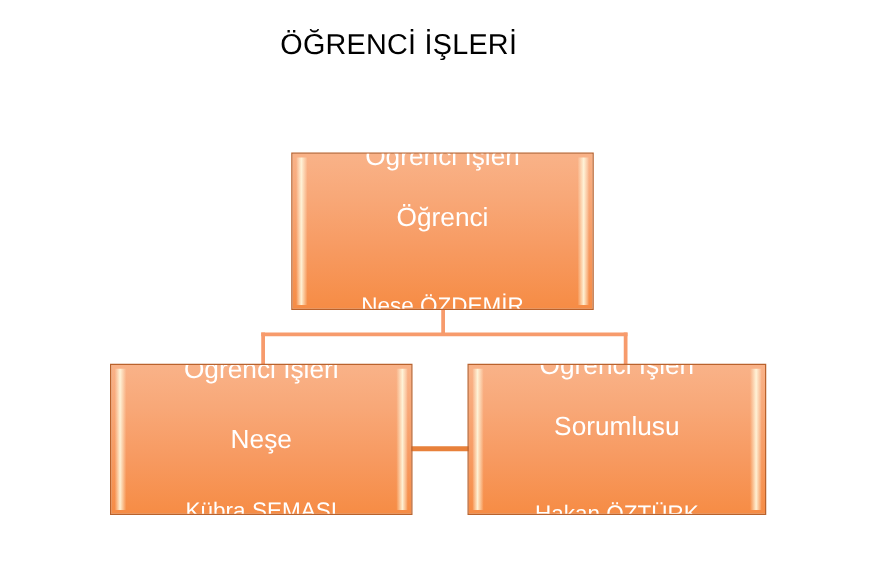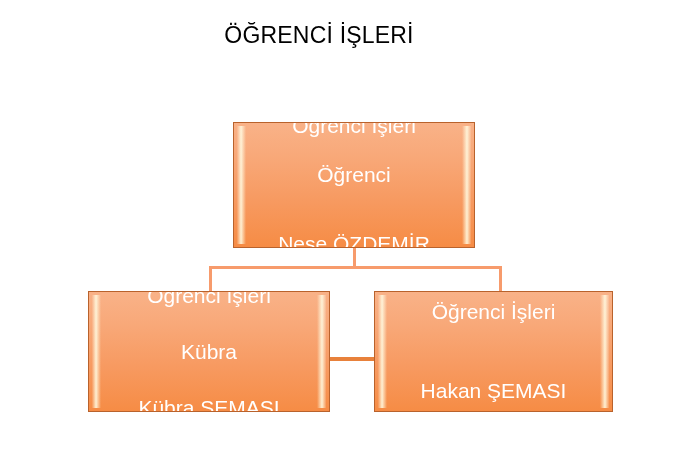--- a/index.html
+++ b/index.html
@@ -90,21 +90,21 @@
     white-space: nowrap;
   }
   .box-text.role {
     line-height: 29px;
   }
   .box-text.spacer {
     height: 10px;
     line-height: 10px;
   }
   .box-text.person {
-    font-size: 21px;
+    font-size: 18px;
   }
 
   
   #box-director {
     left: 233px;
     top: 122px;
     width: 242px;
     height: 126px;
   }
   #box-chief {
@@ -142,23 +142,24 @@
 
   <div class="orgbox" id="box-director">
     <div class="box-text role">Öğrenci İşleri</div>
     <div class="box-text role">Öğrenci</div>
     <div class="box-text spacer"></div>
     <div class="box-text person">Neşe ÖZDEMİR</div>
   </div>
 
   <div class="orgbox" id="box-chief">
     <div class="box-text role">Öğrenci İşleri</div>
-    <div class="box-text role">Kübra</div>
+    <div class="box-text role">Neşe</div>
     <div class="box-text person">Kübra ŞEMASI</div>
   </div>
 
   <div class="orgbox" id="box-officer">
     <div class="box-text role">Öğrenci İşleri</div>
+    <div class="box-text role">Sorumlusu</div>
     <div class="box-text spacer"></div>
-    <div class="box-text person">Hakan ŞEMASI</div>
+    <div class="box-text person">Hakan ÖZTÜRK</div>
   </div>
 
 </div>
 
 </body></html>

